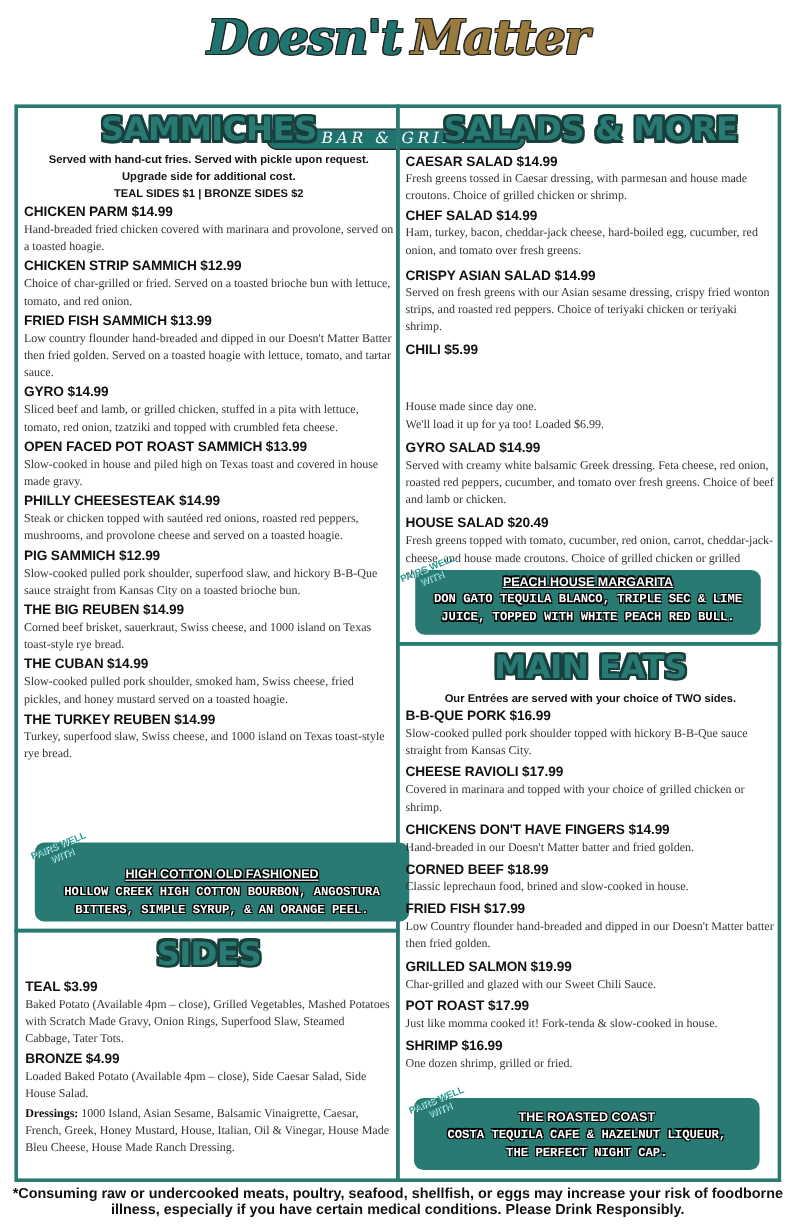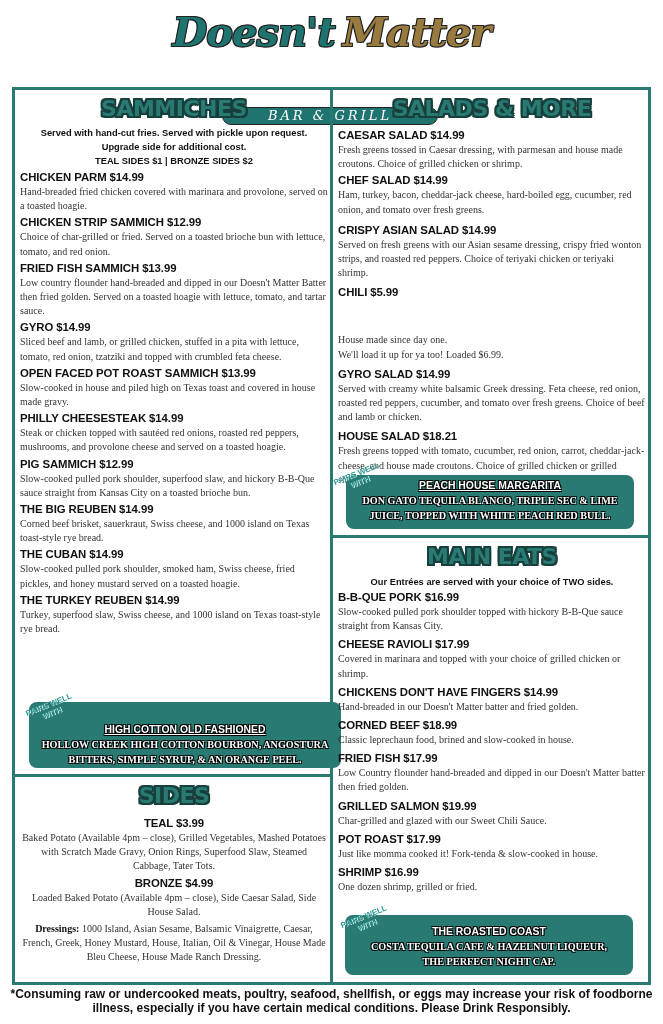--- a/index.html
+++ b/index.html
@@ -8,32 +8,32 @@
 
   .logo { position: absolute; left: 0; top: 0; width: 663px; height: 84px; text-align: center; }
   .logo-main { position: absolute; top: 8px; left: 0; width: 663px; font-family: "DejaVu Serif", serif; font-style: italic; font-weight: bold; font-size: 40px; letter-spacing: -1px; line-height: 48px; }
   .logo-main .w1 { color: #1f7470; text-shadow: 1px 1px 0 #222, -1px -1px 0 #222, 1px -1px 0 #222, -1px 1px 0 #222; }
   .logo-main .w2 { color: #9a7b3f; text-shadow: 1px 1px 0 #222, -1px -1px 0 #222, 1px -1px 0 #222, -1px 1px 0 #222; margin-left: 8px; }
   .logo-sub { position: absolute; top: 59px; left: 222px; width: 216px; height: 18px; background: #1f7470; border: 1.5px solid #222; border-radius: 9px; color: #fff; font-family: "DejaVu Serif", serif; font-style: italic; font-size: 13px; letter-spacing: 3px; line-height: 15px; text-align: center; margin-top: 48px; }
 
   .frame { position: absolute; border: 3px solid #2a7a74; }
   .panel { position: absolute; }
 
-  .section-title { text-align: center; font-family: "DejaVu Sans", sans-serif; font-weight: bold; font-size: 22px; color: #2a7a74; letter-spacing: -0.5px; line-height: 32px;
+  .section-title { text-align: center; font-family: "DejaVu Sans", sans-serif; font-weight: bold; font-size: 27px; color: #2a7a74; letter-spacing: -0.5px; line-height: 32px;
     text-shadow: 2px 2px 0 #173f3c, -2px -2px 0 #173f3c, 2px -2px 0 #173f3c, -2px 2px 0 #173f3c, 0 2px 0 #173f3c, 0 -2px 0 #173f3c, 2px 0 0 #173f3c, -2px 0 0 #173f3c; }
 
   .note { text-align: center; font-family: "Liberation Sans", sans-serif; font-weight: bold; font-size: 9.3px; color: #111; line-height: 14px; }
 
   .item-name { font-family: "Liberation Sans", sans-serif; font-weight: bold; font-size: 11.4px; color: #111; line-height: 15px; letter-spacing: -0.1px; }
   .item-desc { font-family: Liberation Serif, serif; font-size: 10px; color: #333; line-height: 14.2px; margin-bottom: 1px; }
   .item { margin-bottom: 2px; }
 
   .pair-box { position: absolute; background: #2a7a74; border-radius: 8px; color: #fff; text-align: center; }
   .pair-title { font-family: "Liberation Sans", sans-serif; font-weight: bold; font-size: 10.4px; text-decoration: underline; line-height: 15px; text-shadow: 1px 1px 0 #000, -1px -1px 0 #000, 1px -1px 0 #000, -1px 1px 0 #000; }
-  .pair-desc { font-family: Liberation Serif, serif; font-weight: bold; font-size: 10.2px; line-height: 15px; text-shadow: 1px 1px 0 #000, -1px -1px 0 #000, 1px -1px 0 #000, -1px 1px 0 #000; }
+  .pair-desc { font-family: Liberation Mono, monospace; font-weight: bold; font-size: 10.2px; line-height: 15px; text-shadow: 1px 1px 0 #000, -1px -1px 0 #000, 1px -1px 0 #000, -1px 1px 0 #000; }
   .pair-tag { position: absolute; font-family: "Liberation Sans", sans-serif; font-weight: bold; font-size: 8px; color: #2a9a94; line-height: 9px; transform: rotate(-22deg); text-align: center; text-shadow: 0.5px 0.5px 0 #fff; }
   .pair-tag span { display: block; }
 
   .dressings b { font-weight: bold; color: #111; }
 
   .footer { position: absolute; left: 0; top: 987px; width: 663px; text-align: center; font-family: "Liberation Sans", sans-serif; font-weight: bold; font-size: 12px; color: #111; line-height: 14px; padding: 0 8px; }
 </style>
 </head>
 <body>
 
@@ -102,21 +102,21 @@
   <div class="pair-title">HIGH COTTON OLD FASHIONED</div>
   <div class="pair-desc" style="padding:0 6px;">HOLLOW CREEK HIGH COTTON BOURBON, ANGOSTURA BITTERS, SIMPLE SYRUP, &amp; AN ORANGE PEEL.</div>
 </div>
 <div class="pair-tag" style="left:26px; top:700px;">
   <span>PAIRS WELL</span>
   <span>WITH</span>
 </div>
 
 <div class="panel" style="left:21px; top:780px; width:306px;">
   <div class="section-title">SIDES</div>
-  <div style="margin-top:4px;text-align:center;">
+  <div style="margin-top:4px;">
     <div class="item">
         <div class="item-name">TEAL $3.99</div>
         <div class="item-desc">Baked Potato (Available 4pm – close), Grilled Vegetables, Mashed Potatoes with Scratch Made Gravy, Onion Rings, Superfood Slaw, Steamed Cabbage, Tater Tots.</div>
       </div>
     <div class="item">
         <div class="item-name">BRONZE $4.99</div>
         <div class="item-desc">Loaded Baked Potato (Available 4pm – close), Side Caesar Salad, Side House Salad.</div>
       </div>
     <div class="item-desc dressings" style="margin-top:3px;"><b>Dressings:</b><span> 1000 Island, Asian Sesame, Balsamic Vinaigrette, Caesar, French, Greek, Honey Mustard, House, Italian, Oil &amp; Vinegar, House Made Bleu Cheese, House Made Ranch Dressing.</span></div>
   </div>
@@ -140,21 +140,21 @@
     <div class="item">
         <div class="item-name">CHILI  $5.99</div>
         <div class="item-desc" style="margin-bottom:0;margin-top:33px;">House made since day one.</div>
         <div class="item-desc" style="margin-bottom:5px;">We'll load it up for ya too! Loaded $6.99.</div>
       </div>
     <div class="item">
         <div class="item-name">GYRO SALAD $14.99</div>
         <div class="item-desc" style="margin-bottom:5px;">Served with creamy white balsamic Greek dressing. Feta cheese, red onion, roasted red peppers, cucumber, and tomato over fresh greens. Choice of beef and lamb or chicken.</div>
       </div>
     <div class="item">
-        <div class="item-name">HOUSE SALAD $18.21</div>
+        <div class="item-name">HOUSE SALAD $20.49</div>
         <div class="item-desc">Fresh greens topped with tomato, cucumber, red onion, carrot, cheddar-jack-cheese, and house made croutons. Choice of grilled chicken or grilled shrimp.</div>
       </div>
   </div>
 </div>
 
 <div class="pair-box" style="left:346px; top:475px; width:288px; height:54px; padding-top:3px;">
   <div class="pair-title">PEACH HOUSE MARGARITA</div>
   <div class="pair-desc" style="padding:0 4px;">DON GATO TEQUILA BLANCO, TRIPLE SEC &amp; LIME JUICE, TOPPED WITH WHITE PEACH RED BULL.</div>
 </div>
 <div class="pair-tag" style="left:334px; top:469px;">

